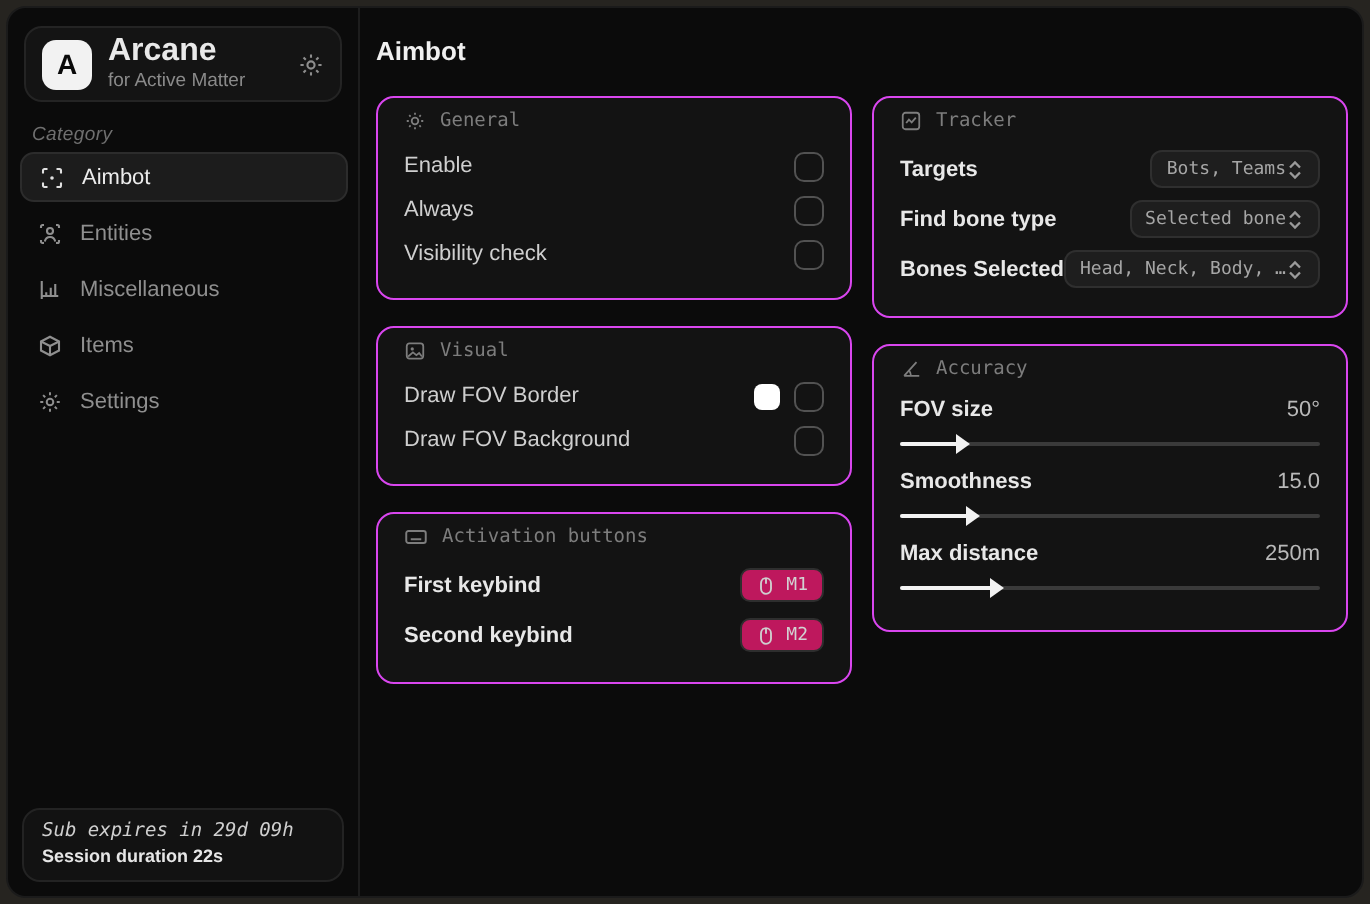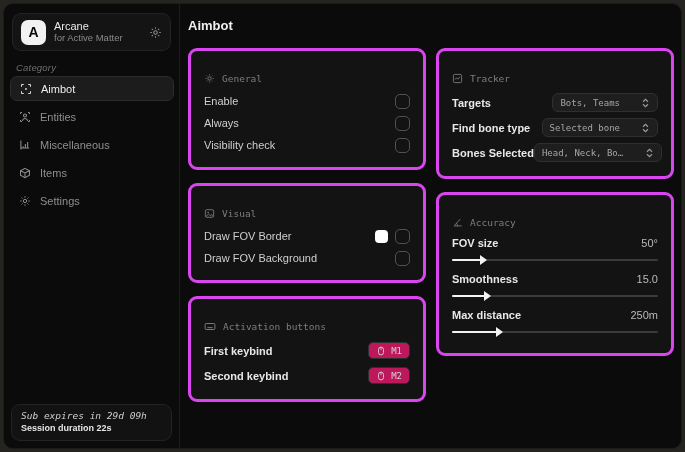--- a/index.html
+++ b/index.html
@@ -23,21 +23,21 @@
     position:absolute; left:8px; top:9px; width:159px; height:38px;
     background:#141414; border:1px solid #242424; border-radius:9px;
     display:flex; align-items:center; padding:0 8px; gap:8px;
   }
   .logo{
     width:25px; height:25px; background:#f2f2f2; border-radius:7px;
     color:#0a0a0a; font-weight:bold; font-size:14px;
     display:flex; align-items:center; justify-content:center;
   }
   .brand-text{ flex:1; line-height:1.15; }
-  .brand-name{ color:#e9e9e9; font-size:11px; font-weight:normal; }
+  .brand-name{ color:#e9e9e9; font-size:16px; font-weight:bold; }
   .brand-sub{ color:#8a8a8a; font-size:9.5px; }
   .brand-gear{ color:#8d8d8d; display:flex; }
   .category{
     position:absolute; left:12px; top:58px;
     color:#6f6f6f; font-size:9.5px; letter-spacing:.2px;font-style:italic;
   }
   .nav{ position:absolute; left:6px; top:72px; width:164px;
     display:flex; flex-direction:column; gap:3px; }
   .nav-item{
     height:25px; border-radius:7px; display:flex; align-items:center;
@@ -64,22 +64,22 @@
   .main{ position:absolute; left:177px; top:0; right:0; bottom:0; }
   .page-title{
     position:absolute; left:7px; top:14px;
     color:#f0f0f0; font-size:13px; font-weight:bold;
   }
   .col{ position:absolute; top:44px; width:238px;
     display:flex; flex-direction:column; gap:13px; }
   .col-left{ left:7px; }
   .col-right{ left:255px; }
   .card{
-    background:#131313; border:3px solid #d946ef; border-radius:9px;
-    padding:22px 13px 11px 13px;
+    background:#131313; border:1px solid #d946ef; border-radius:9px;
+    padding:6px 13px 11px 13px;
   }
   .card-head{
     display:flex; align-items:center; gap:7px;
     font-family:"DejaVu Sans Mono", monospace;
     color:#7d7d7d; font-size:9.5px; margin-bottom:6px;
   }
   .card-head .cicon{ display:flex; color:#7d7d7d; }
   .row{
     height:22px; display:flex; align-items:center; justify-content:space-between;text-align:right;
   }
@@ -93,21 +93,21 @@
   .swatch{ width:13px; height:13px; border-radius:4px; }
   .keycap{
     display:flex; align-items:center; gap:5px;
     background:#be185d; border:1px solid #2e2e2e; border-radius:5px;
     height:17px; padding:0 7px;
     font-family:"DejaVu Sans Mono", monospace; font-size:9px; color:#d2d2d2;
     cursor:pointer;
   }
   .keycap .micon{ display:flex; color:#cfcfcf; }
   .dropdown{
-    display:flex; align-items:center; gap:21px;
+    display:flex; align-items:center; gap:0;
     background:#1e1e1e; border:1px solid #2f2f2f; border-radius:6px;
     height:19px; padding:0 7px; max-width:152px; cursor:pointer;
   }
   .dropdown .dd-text{
     font-family:"DejaVu Sans Mono", monospace; font-size:9px; color:#a6a6a6;
     white-space:nowrap; overflow:hidden; text-overflow:ellipsis;
   }
   .dropdown .dicon{ display:flex; color:#9a9a9a; flex:none; }
   
   .slider-row{ margin-top:2px; }

